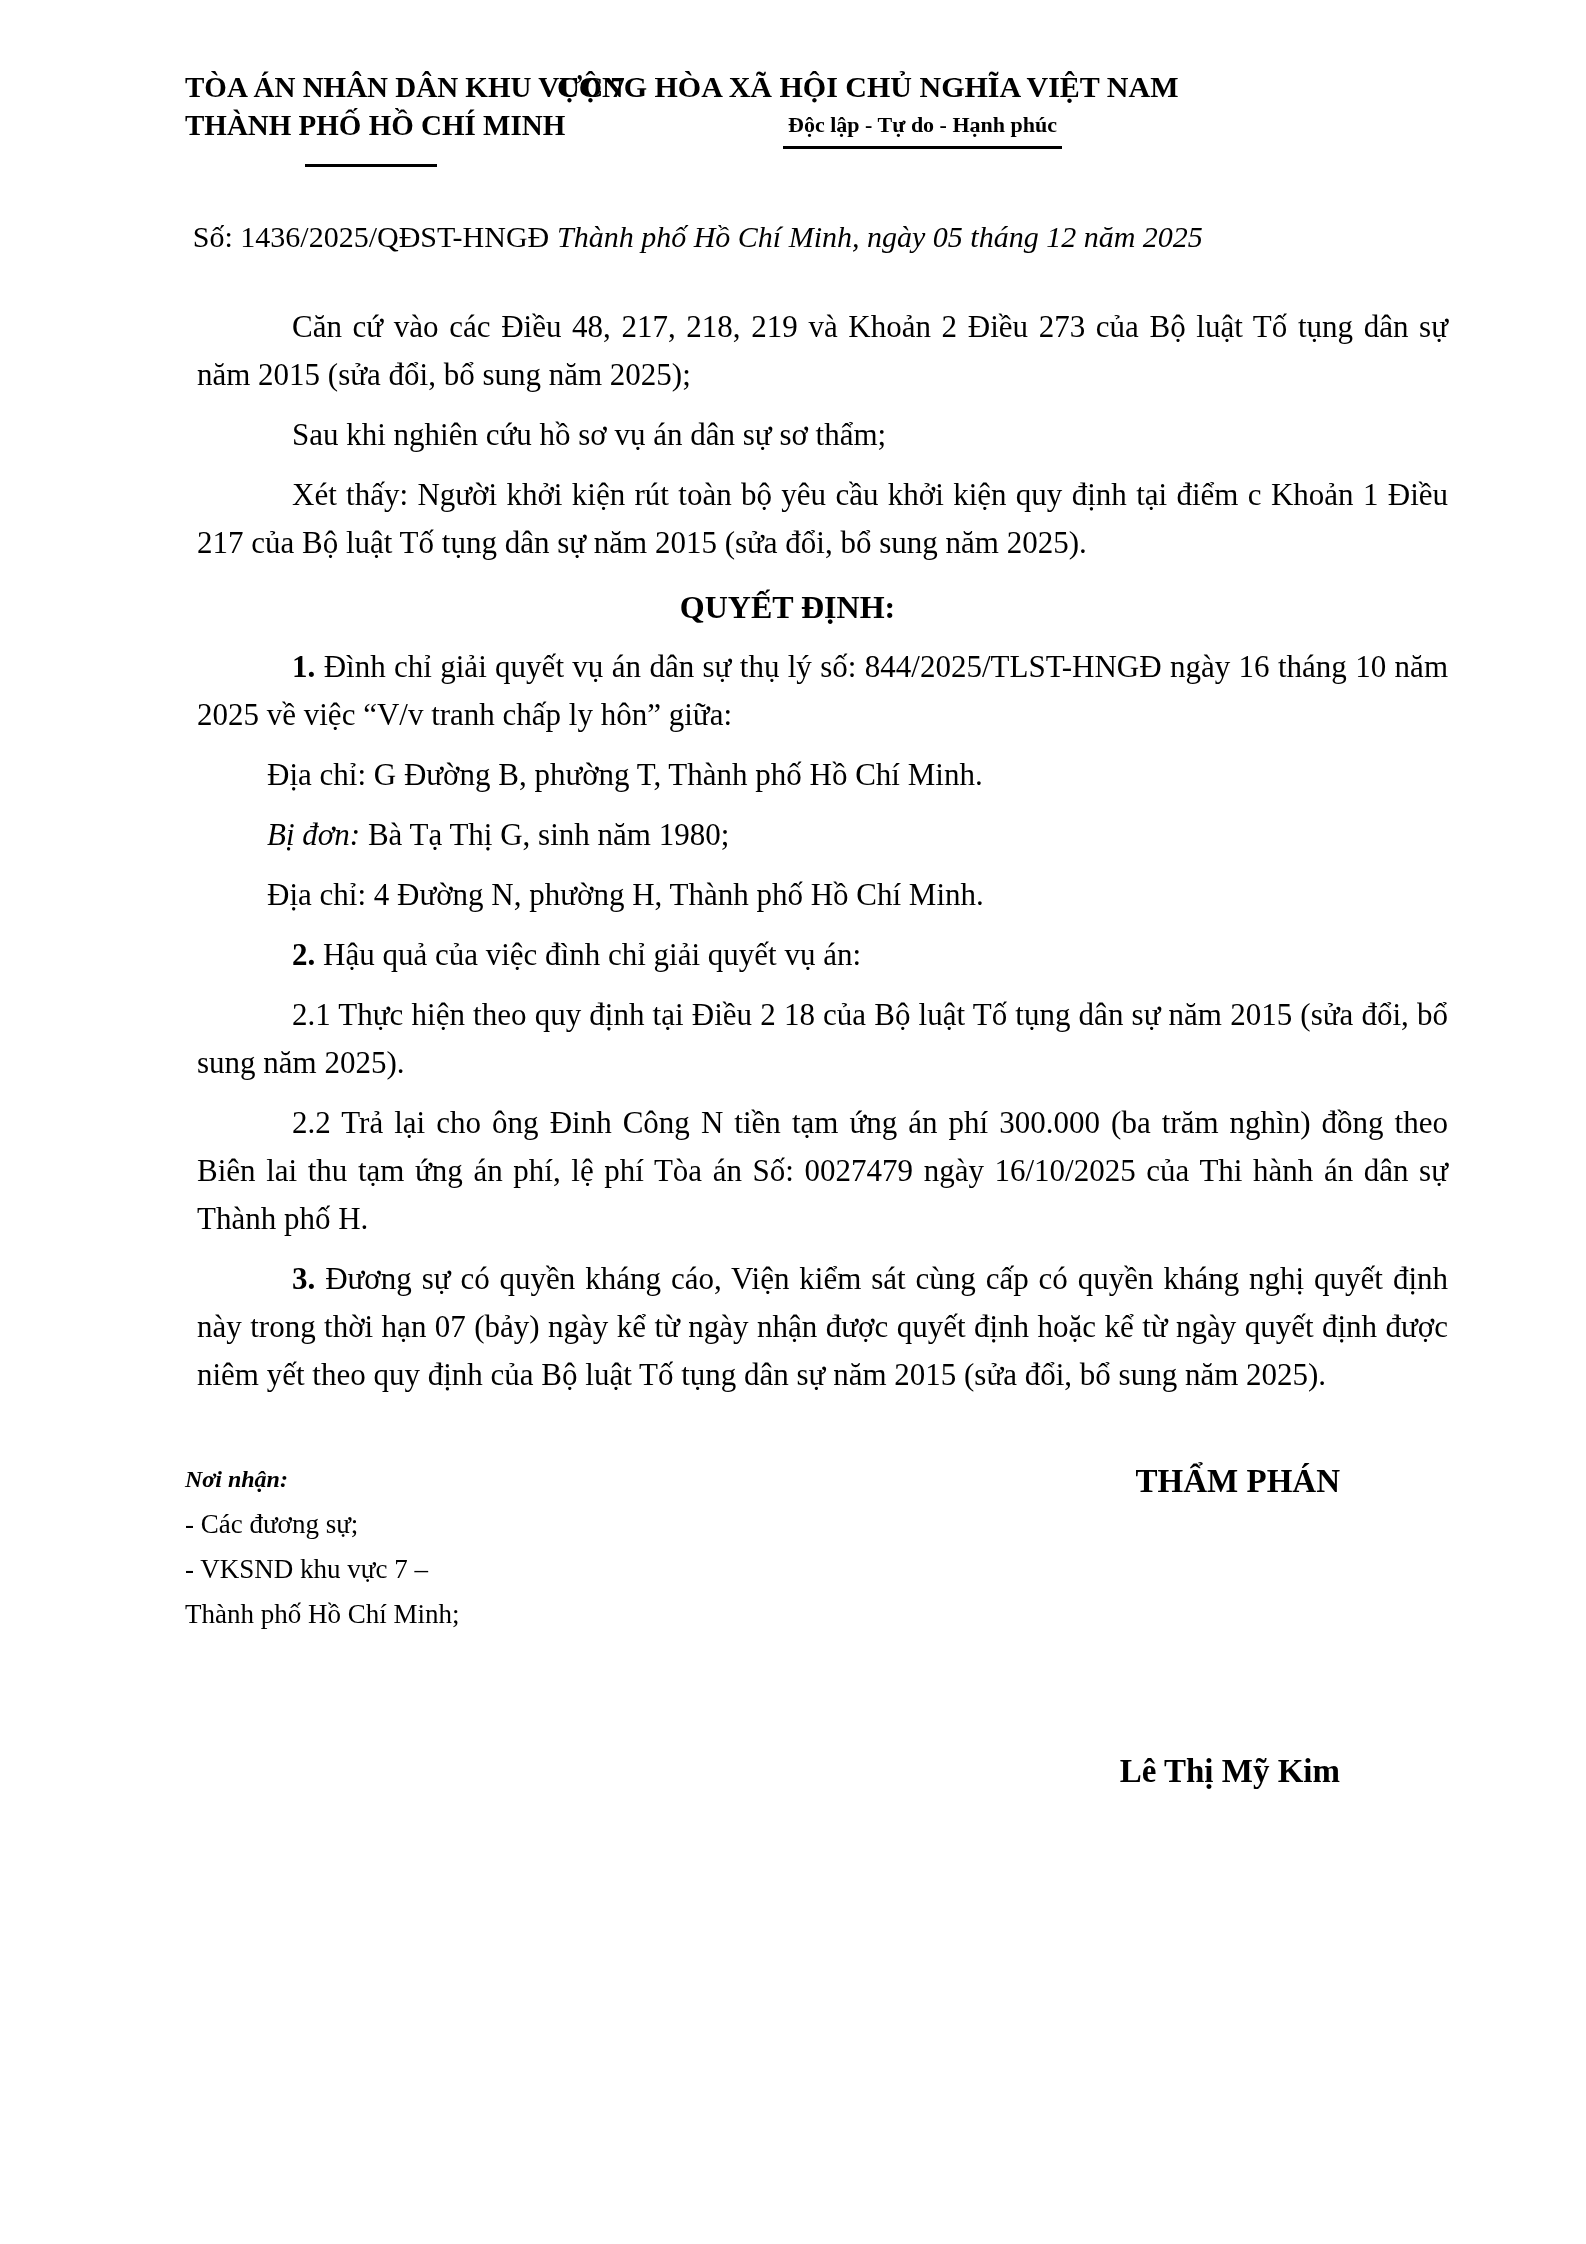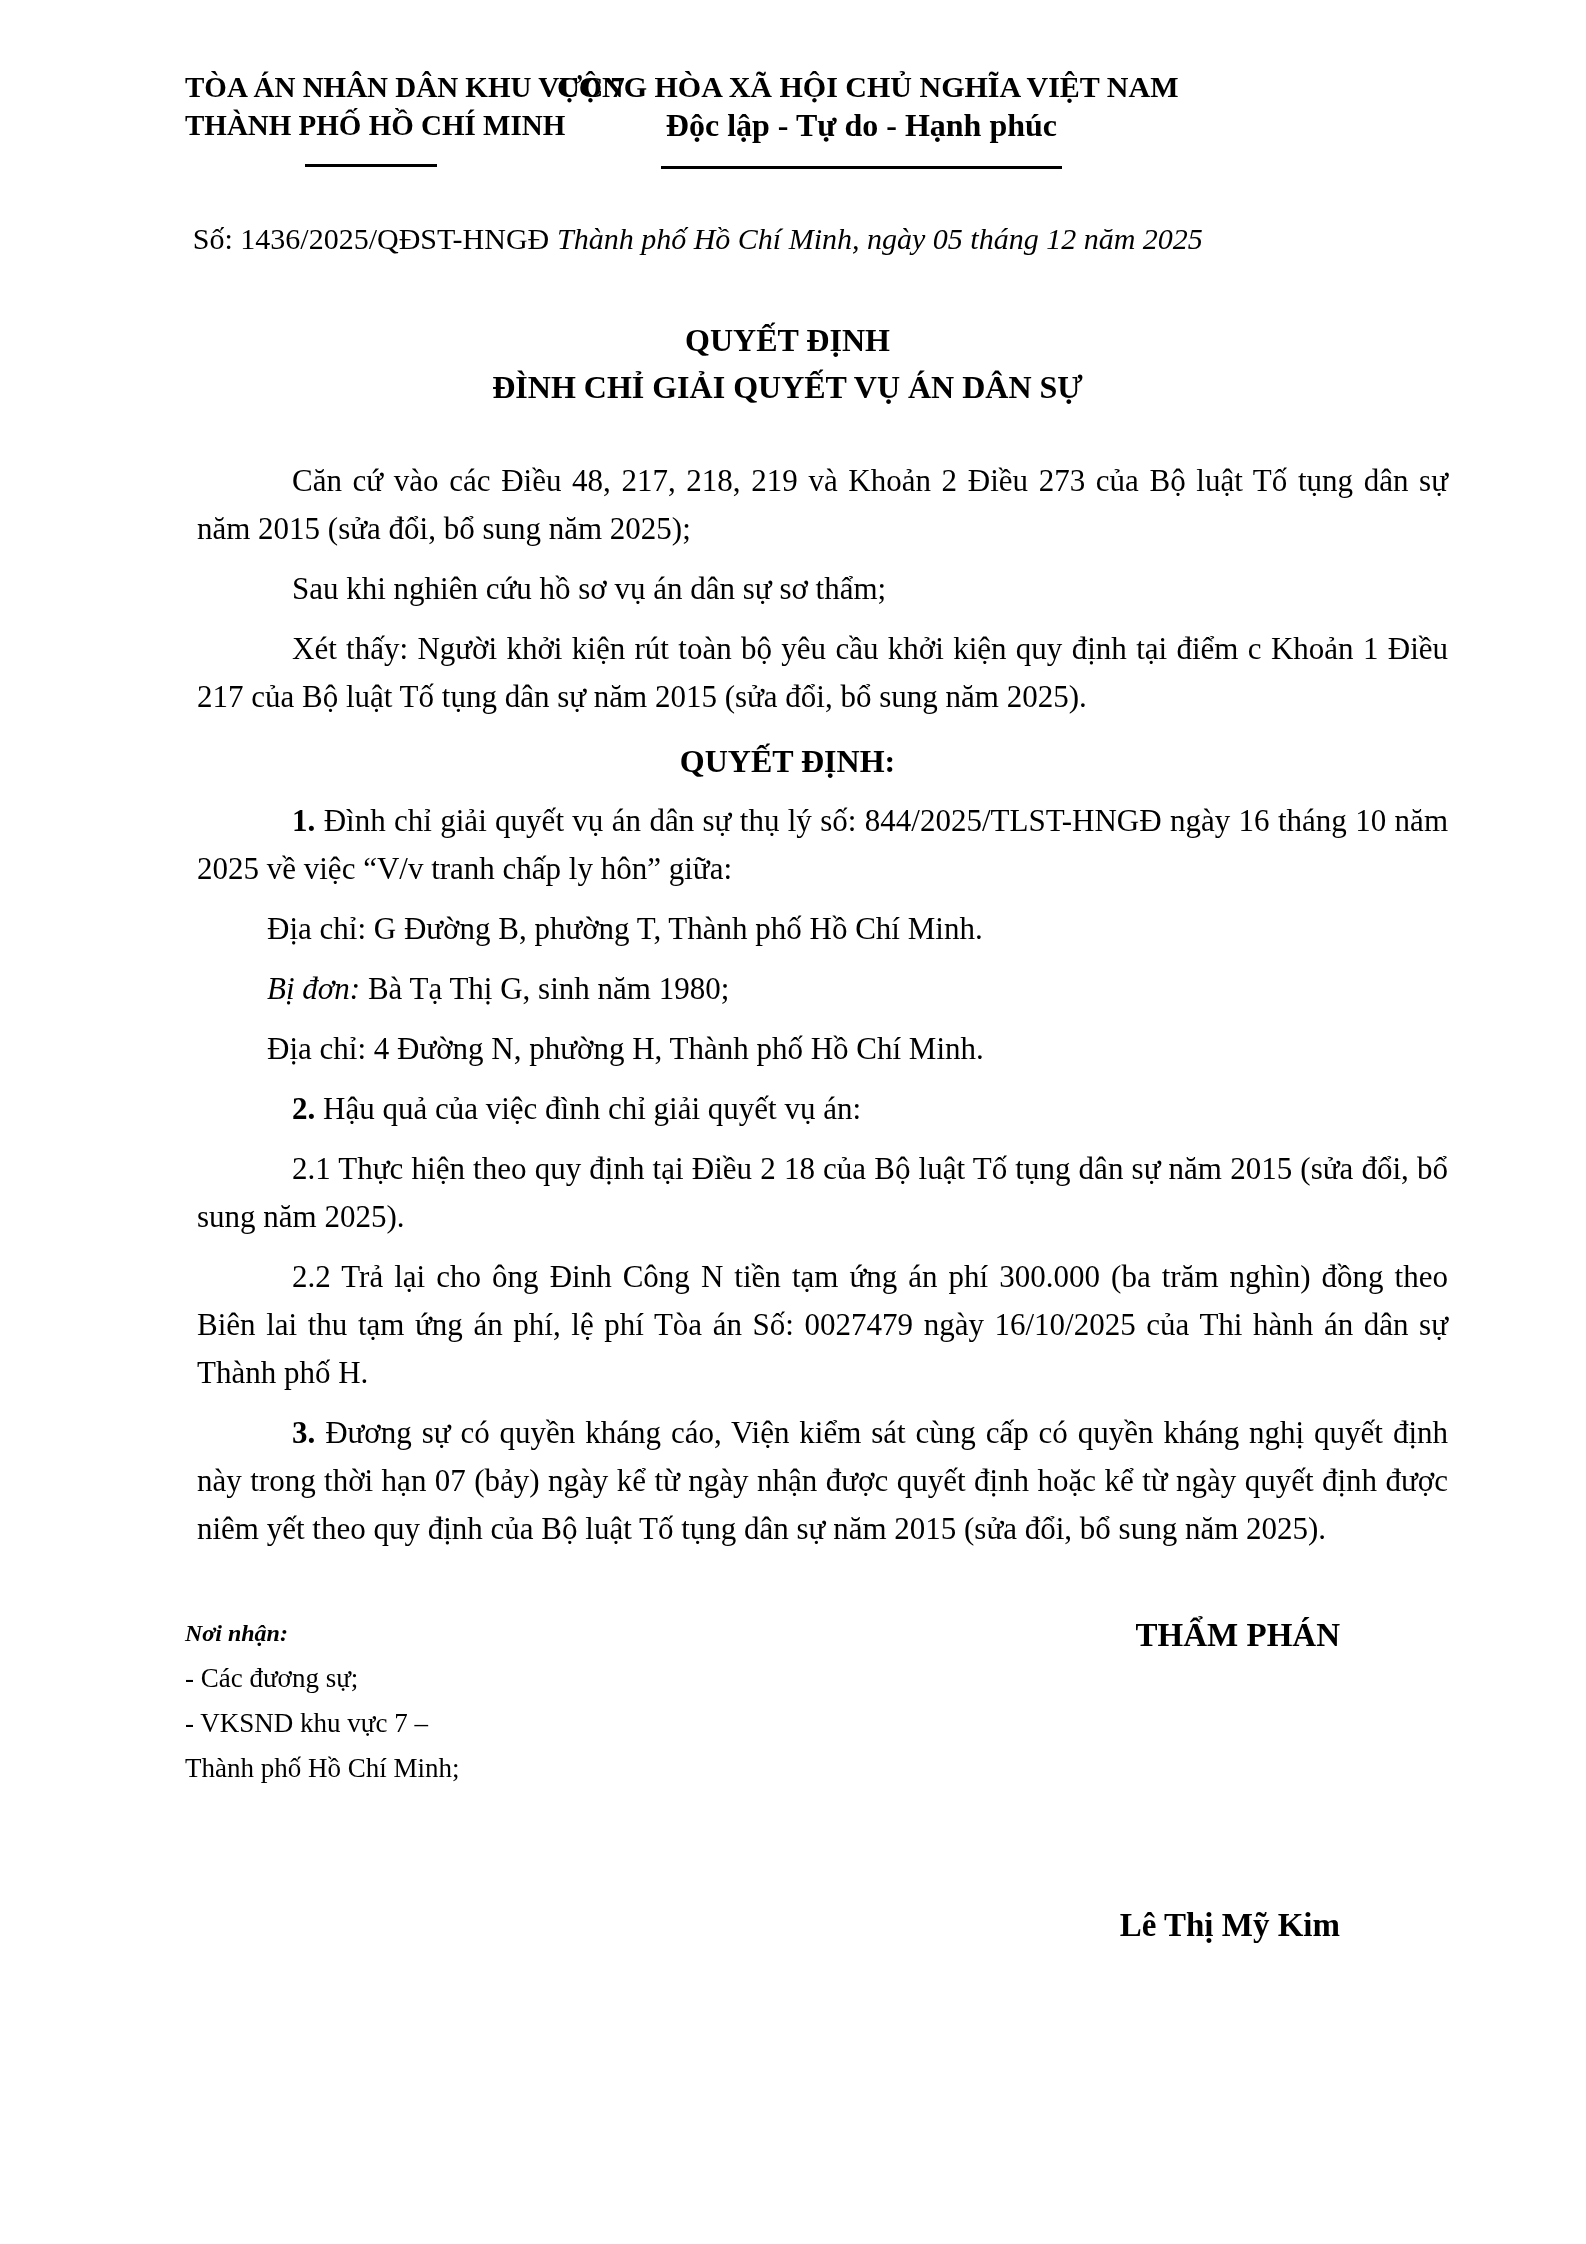--- a/index.html
+++ b/index.html
@@ -17,23 +17,23 @@
   }
   
   .header-row { display: flex; }
   .col-authority { width: 372px; text-align: center; }
   .col-republic  { width: 505px; text-align: right; }
   .hdr-line  { font-weight: bold; font-size: 29px; line-height: 38px; white-space: nowrap; }
   .hdr-line-big { font-weight: bold; font-size: 30px; line-height: 38px; white-space: nowrap; }
   .motto {
     display: inline-block;
     font-weight: bold;
-    font-size: 32px;
+    font-size: 22px;
     line-height: 38px;
-    padding: 0 5px 22px 5px;
+    padding: 0 5px 2px 5px;
     border-bottom: 3px solid #000;
     white-space: nowrap;
   }
   .authority-rule {
     width: 132px;
     border-bottom: 3px solid #000;
     margin: 20px auto 0 auto;
     height: 0;
   }
   
@@ -90,24 +90,20 @@
         <span class="motto">Độc lập - Tự do - Hạnh phúc</span>
       </div>
     </div>
   </div>
 
   <div class="meta-row">
     <div class="doc-number">Số: 1436/2025/QĐST-HNGĐ</div>
     <div class="place-date">Thành phố Hồ Chí Minh, ngày 05 tháng 12 năm 2025</div>
   </div>
 
-  <div class="title-block">
-    <div>QUYẾT ĐỊNH</div>
-    <div>ĐÌNH CHỈ GIẢI QUYẾT VỤ ÁN DÂN SỰ</div>
-  </div>
 
   <div class="body-block">
     <p class="just ind">Căn cứ vào các Điều 48, 217, 218, 219 và Khoản 2 Điều 273 của Bộ luật Tố tụng dân sự năm 2015 (sửa đổi, bổ sung năm 2025);</p>
     <p class="ind">Sau khi nghiên cứu hồ sơ vụ án dân sự sơ thẩm;</p>
     <p class="just ind">Xét thấy: Người khởi kiện rút toàn bộ yêu cầu khởi kiện quy định tại điểm c Khoản 1 Điều 217 của Bộ luật Tố tụng dân sự năm 2015 (sửa đổi, bổ sung năm 2025).</p>
 
     <div class="decision-heading">QUYẾT ĐỊNH:</div>
 
     <p class="just ind sp-top-lg"><b>1.</b><span> Đình chỉ giải quyết vụ án dân sự thụ lý số: 844/2025/TLST-HNGĐ ngày 16 tháng 10 năm 2025 về việc “V/v tranh chấp ly hôn” giữa:</span></p>
 

